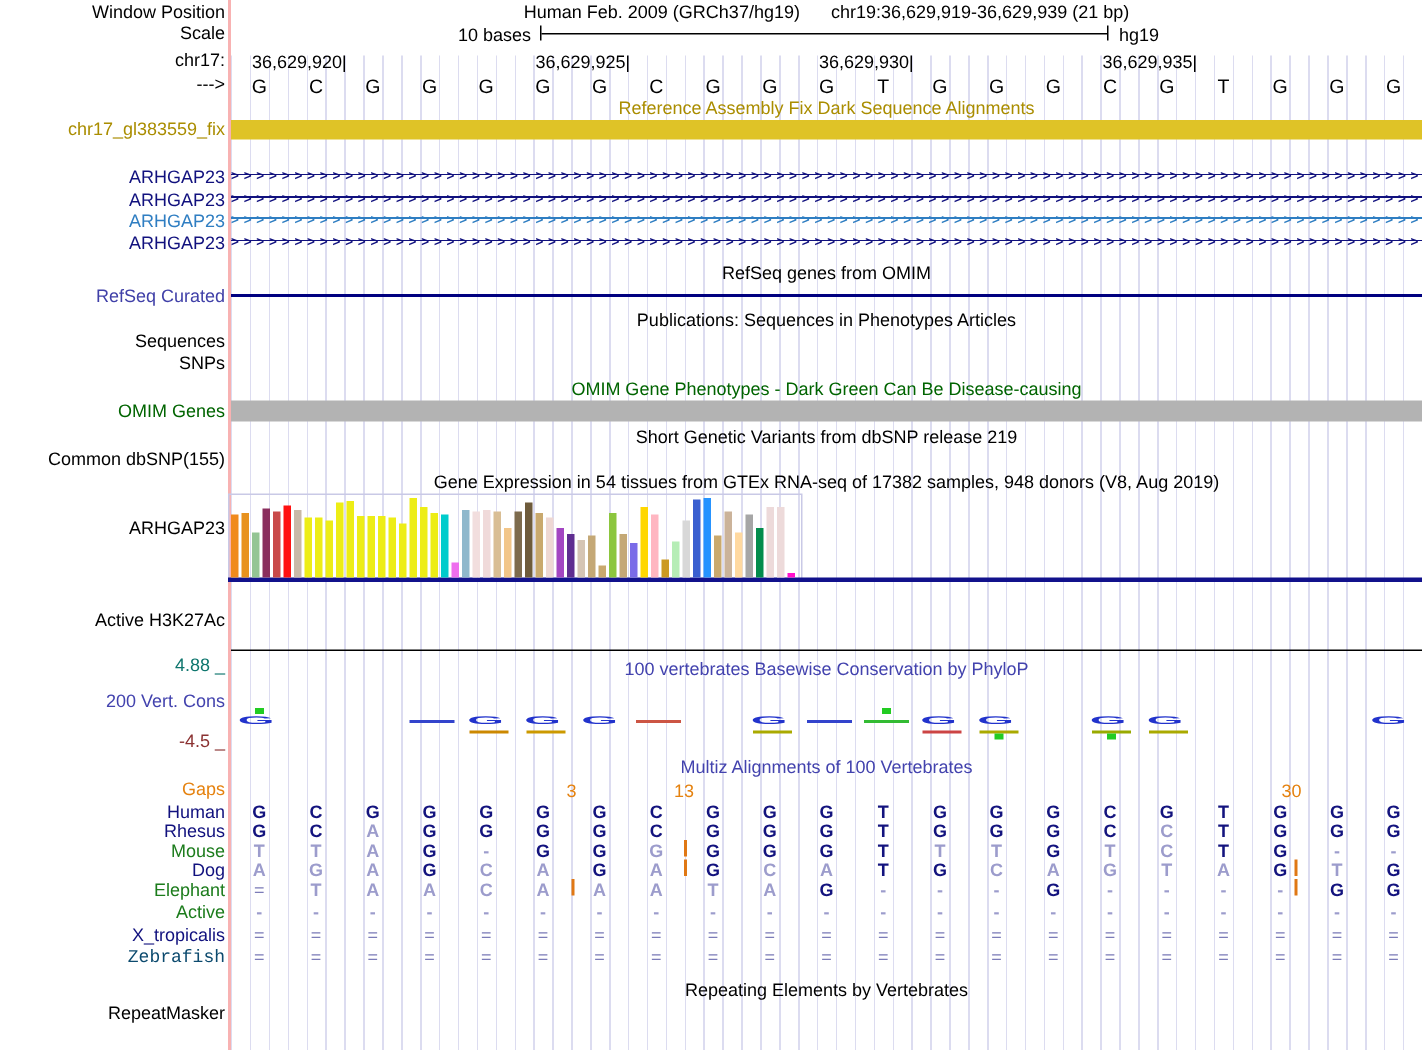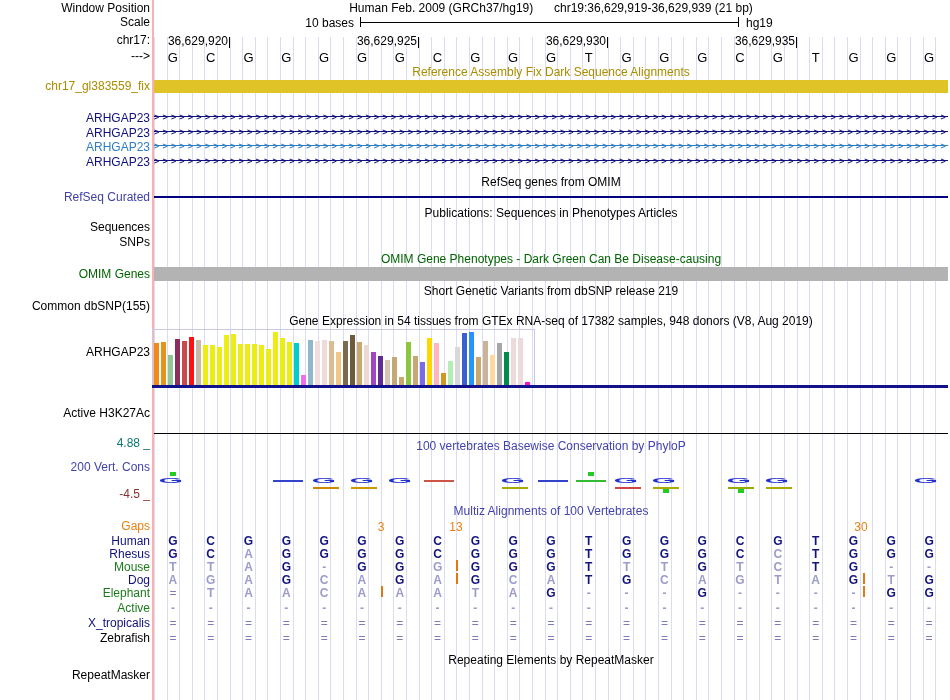--- a/index.html
+++ b/index.html
@@ -72,21 +72,21 @@
   <div class="h3kline"></div>
 
   <div class="lbl" style="top:437px;color:#0f766e">4.88 _</div>
   <div class="title slate" style="top:440px">100 vertebrates Basewise Conservation by PhyloP</div>
   <div class="lbl slate" style="top:461px">200 Vert. Cons</div>
   <div class="lbl maroon" style="top:488px">-4.5 _</div>
 
   <div class="title slate" style="top:505px">Multiz Alignments of 100 Vertebrates</div>
   <div class="lbl orange" style="top:520px">Gaps</div>
 
-  <div class="title" style="top:654px">Repeating Elements by RepeatMasker</div>
+  <div class="title" style="top:654px">Repeating Elements by Vertebrates</div>
   <div class="lbl" style="top:669px">RepeatMasker</div>
 <div style="position: absolute; left: 100px; top: 34px; width: 130px; text-align: right; font-size: 12px; white-space: nowrap;">36,629,920<span style="display: inline-block; width: 1px; height: 11px; background: rgb(0, 0, 0); vertical-align: text-bottom; margin-left: 1px;"></span></div>
     <div style="position: absolute; left: 289px; top: 34px; width: 130px; text-align: right; font-size: 12px; white-space: nowrap;">36,629,925<span style="display: inline-block; width: 1px; height: 11px; background: rgb(0, 0, 0); vertical-align: text-bottom; margin-left: 1px;"></span></div>
     <div style="position: absolute; left: 478px; top: 34px; width: 130px; text-align: right; font-size: 12px; white-space: nowrap;">36,629,930<span style="display: inline-block; width: 1px; height: 11px; background: rgb(0, 0, 0); vertical-align: text-bottom; margin-left: 1px;"></span></div>
     <div style="position: absolute; left: 667px; top: 34px; width: 130px; text-align: right; font-size: 12px; white-space: nowrap;">36,629,935<span style="display: inline-block; width: 1px; height: 11px; background: rgb(0, 0, 0); vertical-align: text-bottom; margin-left: 1px;"></span></div>
     <div style="position: absolute; left: 154px; top: 50px; width: 37.8095px; text-align: center; font-size: 13px;">G</div>
     <div style="position: absolute; left: 191.81px; top: 50px; width: 37.8095px; text-align: center; font-size: 13px;">C</div>
     <div style="position: absolute; left: 229.619px; top: 50px; width: 37.8095px; text-align: center; font-size: 13px;">G</div>
     <div style="position: absolute; left: 267.429px; top: 50px; width: 37.8095px; text-align: center; font-size: 13px;">G</div>
     <div style="position: absolute; left: 305.238px; top: 50px; width: 37.8095px; text-align: center; font-size: 13px;">G</div>
@@ -371,21 +371,21 @@
     <div style="position: absolute; left: 569.905px; top: 616px; width: 37.8095px; text-align: center; font-size: 12px; font-weight: normal; color: rgb(124, 124, 184);">=</div>
     <div style="position: absolute; left: 607.714px; top: 616px; width: 37.8095px; text-align: center; font-size: 12px; font-weight: normal; color: rgb(124, 124, 184);">=</div>
     <div style="position: absolute; left: 645.524px; top: 616px; width: 37.8095px; text-align: center; font-size: 12px; font-weight: normal; color: rgb(124, 124, 184);">=</div>
     <div style="position: absolute; left: 683.333px; top: 616px; width: 37.8095px; text-align: center; font-size: 12px; font-weight: normal; color: rgb(124, 124, 184);">=</div>
     <div style="position: absolute; left: 721.143px; top: 616px; width: 37.8095px; text-align: center; font-size: 12px; font-weight: normal; color: rgb(124, 124, 184);">=</div>
     <div style="position: absolute; left: 758.952px; top: 616px; width: 37.8095px; text-align: center; font-size: 12px; font-weight: normal; color: rgb(124, 124, 184);">=</div>
     <div style="position: absolute; left: 796.762px; top: 616px; width: 37.8095px; text-align: center; font-size: 12px; font-weight: normal; color: rgb(124, 124, 184);">=</div>
     <div style="position: absolute; left: 834.571px; top: 616px; width: 37.8095px; text-align: center; font-size: 12px; font-weight: normal; color: rgb(124, 124, 184);">=</div>
     <div style="position: absolute; left: 872.381px; top: 616px; width: 37.8095px; text-align: center; font-size: 12px; font-weight: normal; color: rgb(124, 124, 184);">=</div>
     <div style="position: absolute; left: 910.19px; top: 616px; width: 37.8095px; text-align: center; font-size: 12px; font-weight: normal; color: rgb(124, 124, 184);">=</div>
-    <div style="position: absolute; left: 0px; top: 631px; width: 150px; text-align: right; font-size: 12px; color: #000000;">Zebrafish</div>
+    <div style="position: absolute; left: 0px; top: 631px; width: 150px; text-align: right; font-size: 12px; color: #0c4a6e; font-family: Liberation Mono, monospace;">Zebrafish</div>
     <div style="position: absolute; left: 154px; top: 631px; width: 37.8095px; text-align: center; font-size: 12px; font-weight: normal; color: rgb(124, 124, 184);">=</div>
     <div style="position: absolute; left: 191.81px; top: 631px; width: 37.8095px; text-align: center; font-size: 12px; font-weight: normal; color: rgb(124, 124, 184);">=</div>
     <div style="position: absolute; left: 229.619px; top: 631px; width: 37.8095px; text-align: center; font-size: 12px; font-weight: normal; color: rgb(124, 124, 184);">=</div>
     <div style="position: absolute; left: 267.429px; top: 631px; width: 37.8095px; text-align: center; font-size: 12px; font-weight: normal; color: rgb(124, 124, 184);">=</div>
     <div style="position: absolute; left: 305.238px; top: 631px; width: 37.8095px; text-align: center; font-size: 12px; font-weight: normal; color: rgb(124, 124, 184);">=</div>
     <div style="position: absolute; left: 343.048px; top: 631px; width: 37.8095px; text-align: center; font-size: 12px; font-weight: normal; color: rgb(124, 124, 184);">=</div>
     <div style="position: absolute; left: 380.857px; top: 631px; width: 37.8095px; text-align: center; font-size: 12px; font-weight: normal; color: rgb(124, 124, 184);">=</div>
     <div style="position: absolute; left: 418.667px; top: 631px; width: 37.8095px; text-align: center; font-size: 12px; font-weight: normal; color: rgb(124, 124, 184);">=</div>
     <div style="position: absolute; left: 456.476px; top: 631px; width: 37.8095px; text-align: center; font-size: 12px; font-weight: normal; color: rgb(124, 124, 184);">=</div>
     <div style="position: absolute; left: 494.286px; top: 631px; width: 37.8095px; text-align: center; font-size: 12px; font-weight: normal; color: rgb(124, 124, 184);">=</div>

